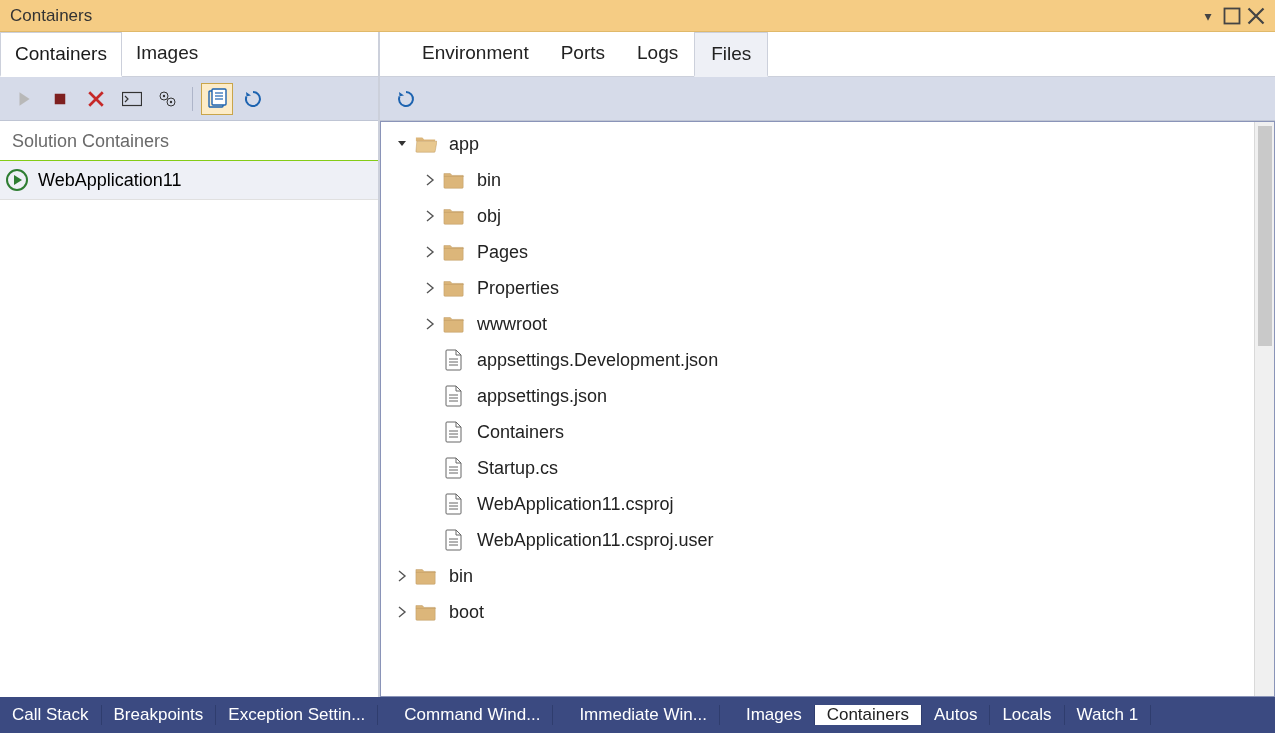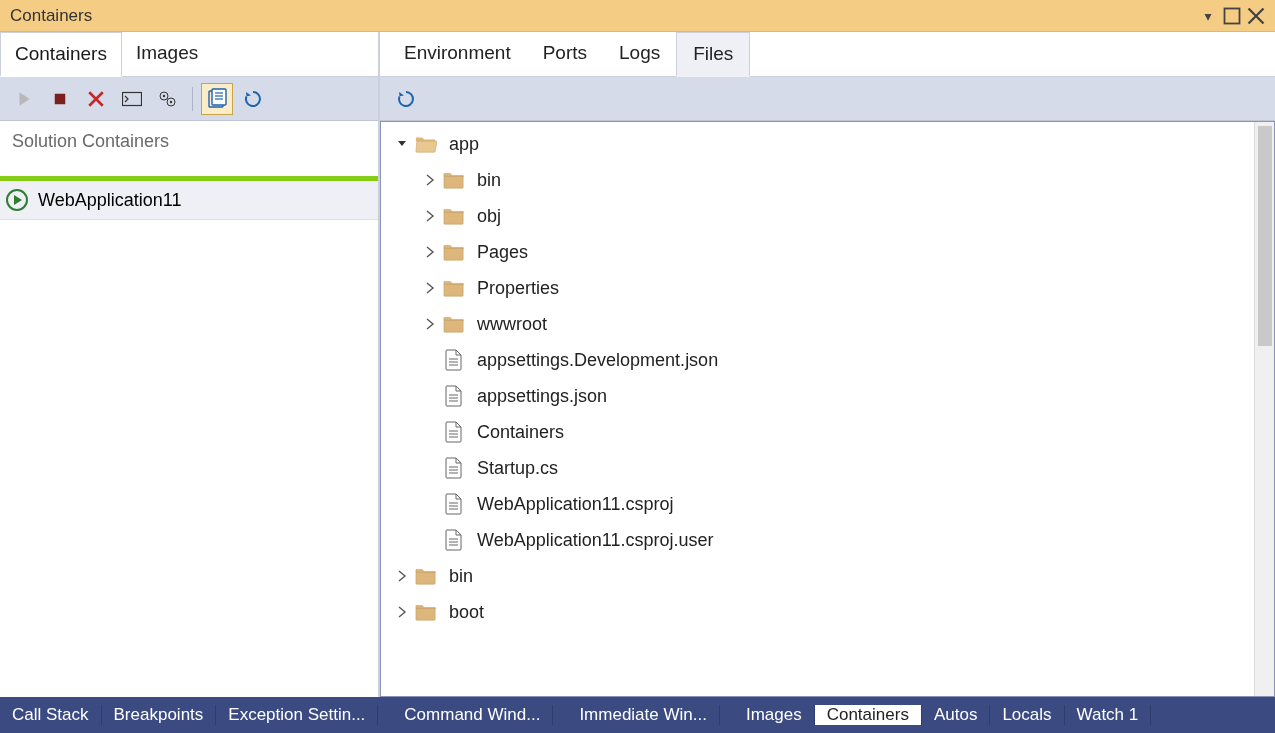--- a/index.html
+++ b/index.html
@@ -78,44 +78,44 @@
   }
   .tb-sep {
     width:1px;height:24px;background:#aeb5c9;margin:0 4px;
   }
   .left-body {
     flex:1;
     overflow:auto;
     background:#fff;
   }
   .section-label {
-    padding: 10px 12px 24px 12px;
+    padding: 10px 12px 8px 12px;
     color:#6a6a6a;
     font-size:18px;
-    border-bottom:5px solid #84cc16;
+    border-bottom:1px solid #84cc16;
   }
   .container-item {
     display:flex;align-items:center;gap:10px;
     padding:8px 6px;
     background:#eef0f6;
     border-bottom:1px solid #e0e0e0;
     font-size:18px;
     cursor:pointer;
   }
   .right {
     flex:1;
     display:flex;
     flex-direction:column;
     min-height:0;
   }
   .right-tabs {
     display:flex;
     background:#fff;
     border-bottom:1px solid #ccd0db;
-    padding-left:8px;
+    padding-left:26px;
   }
   .right-tab {
     padding:10px 16px;
     font-size:19px;
     color:#222;
     cursor:pointer;
   }
   .right-tab.active {
     background:#eef0f6;
     border:1px solid #ccd0db;

